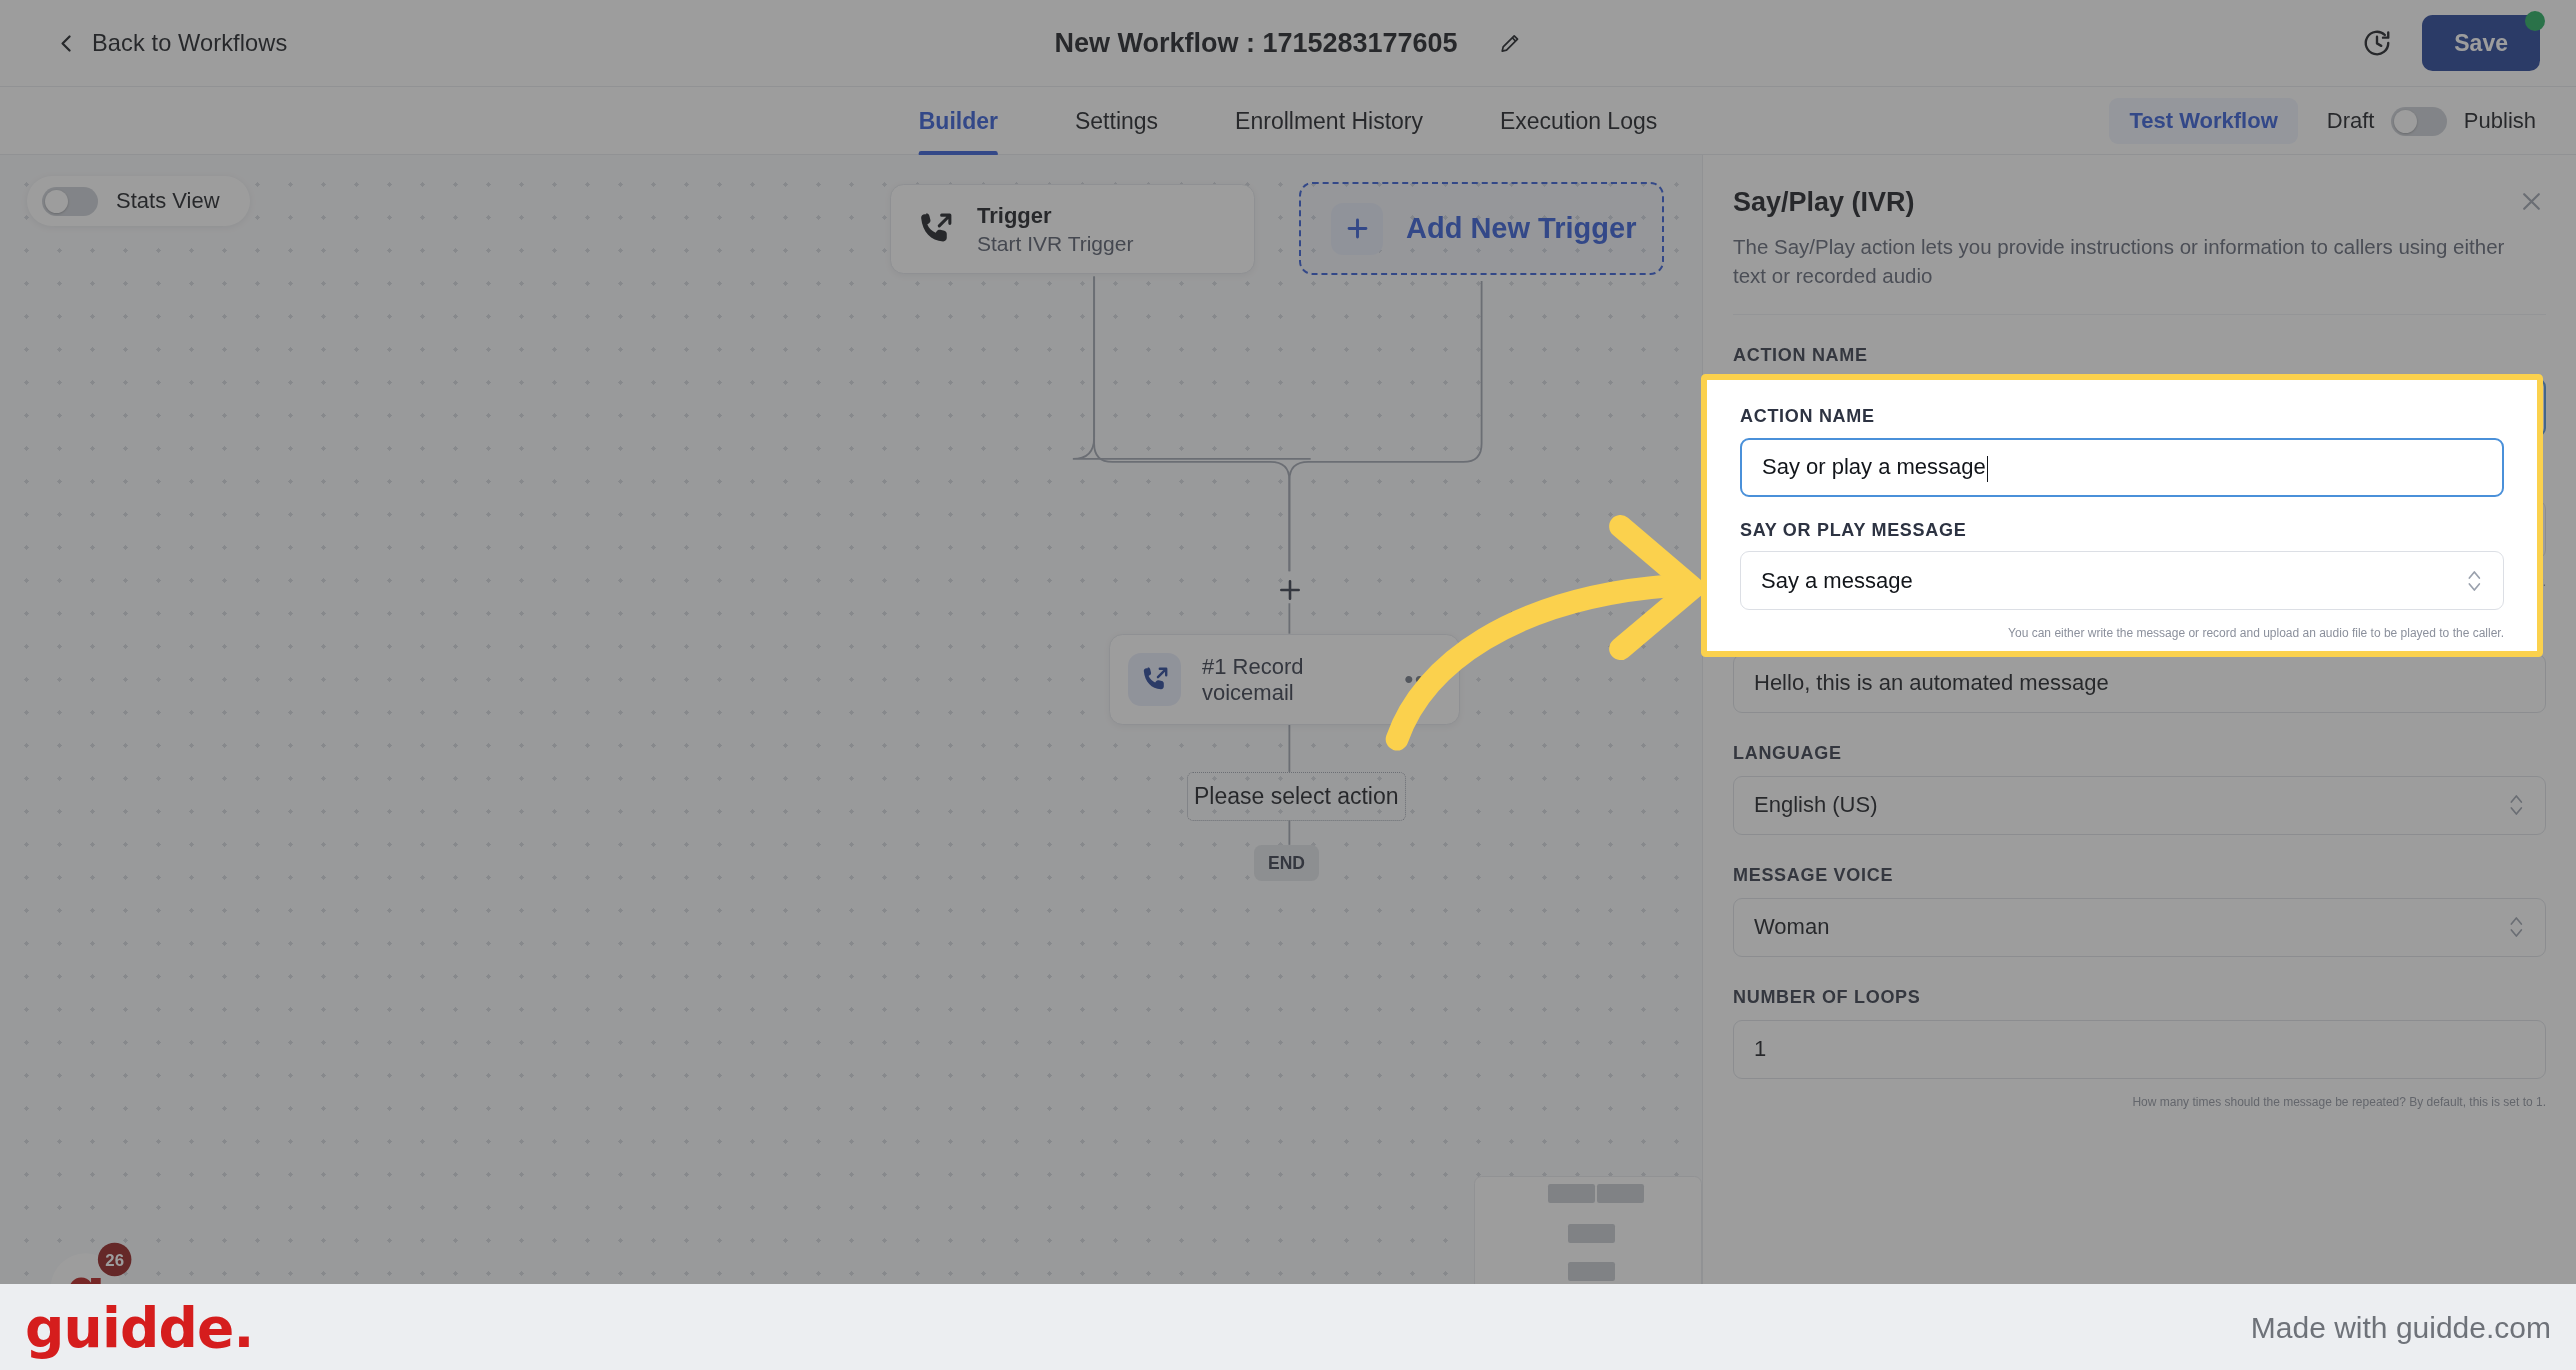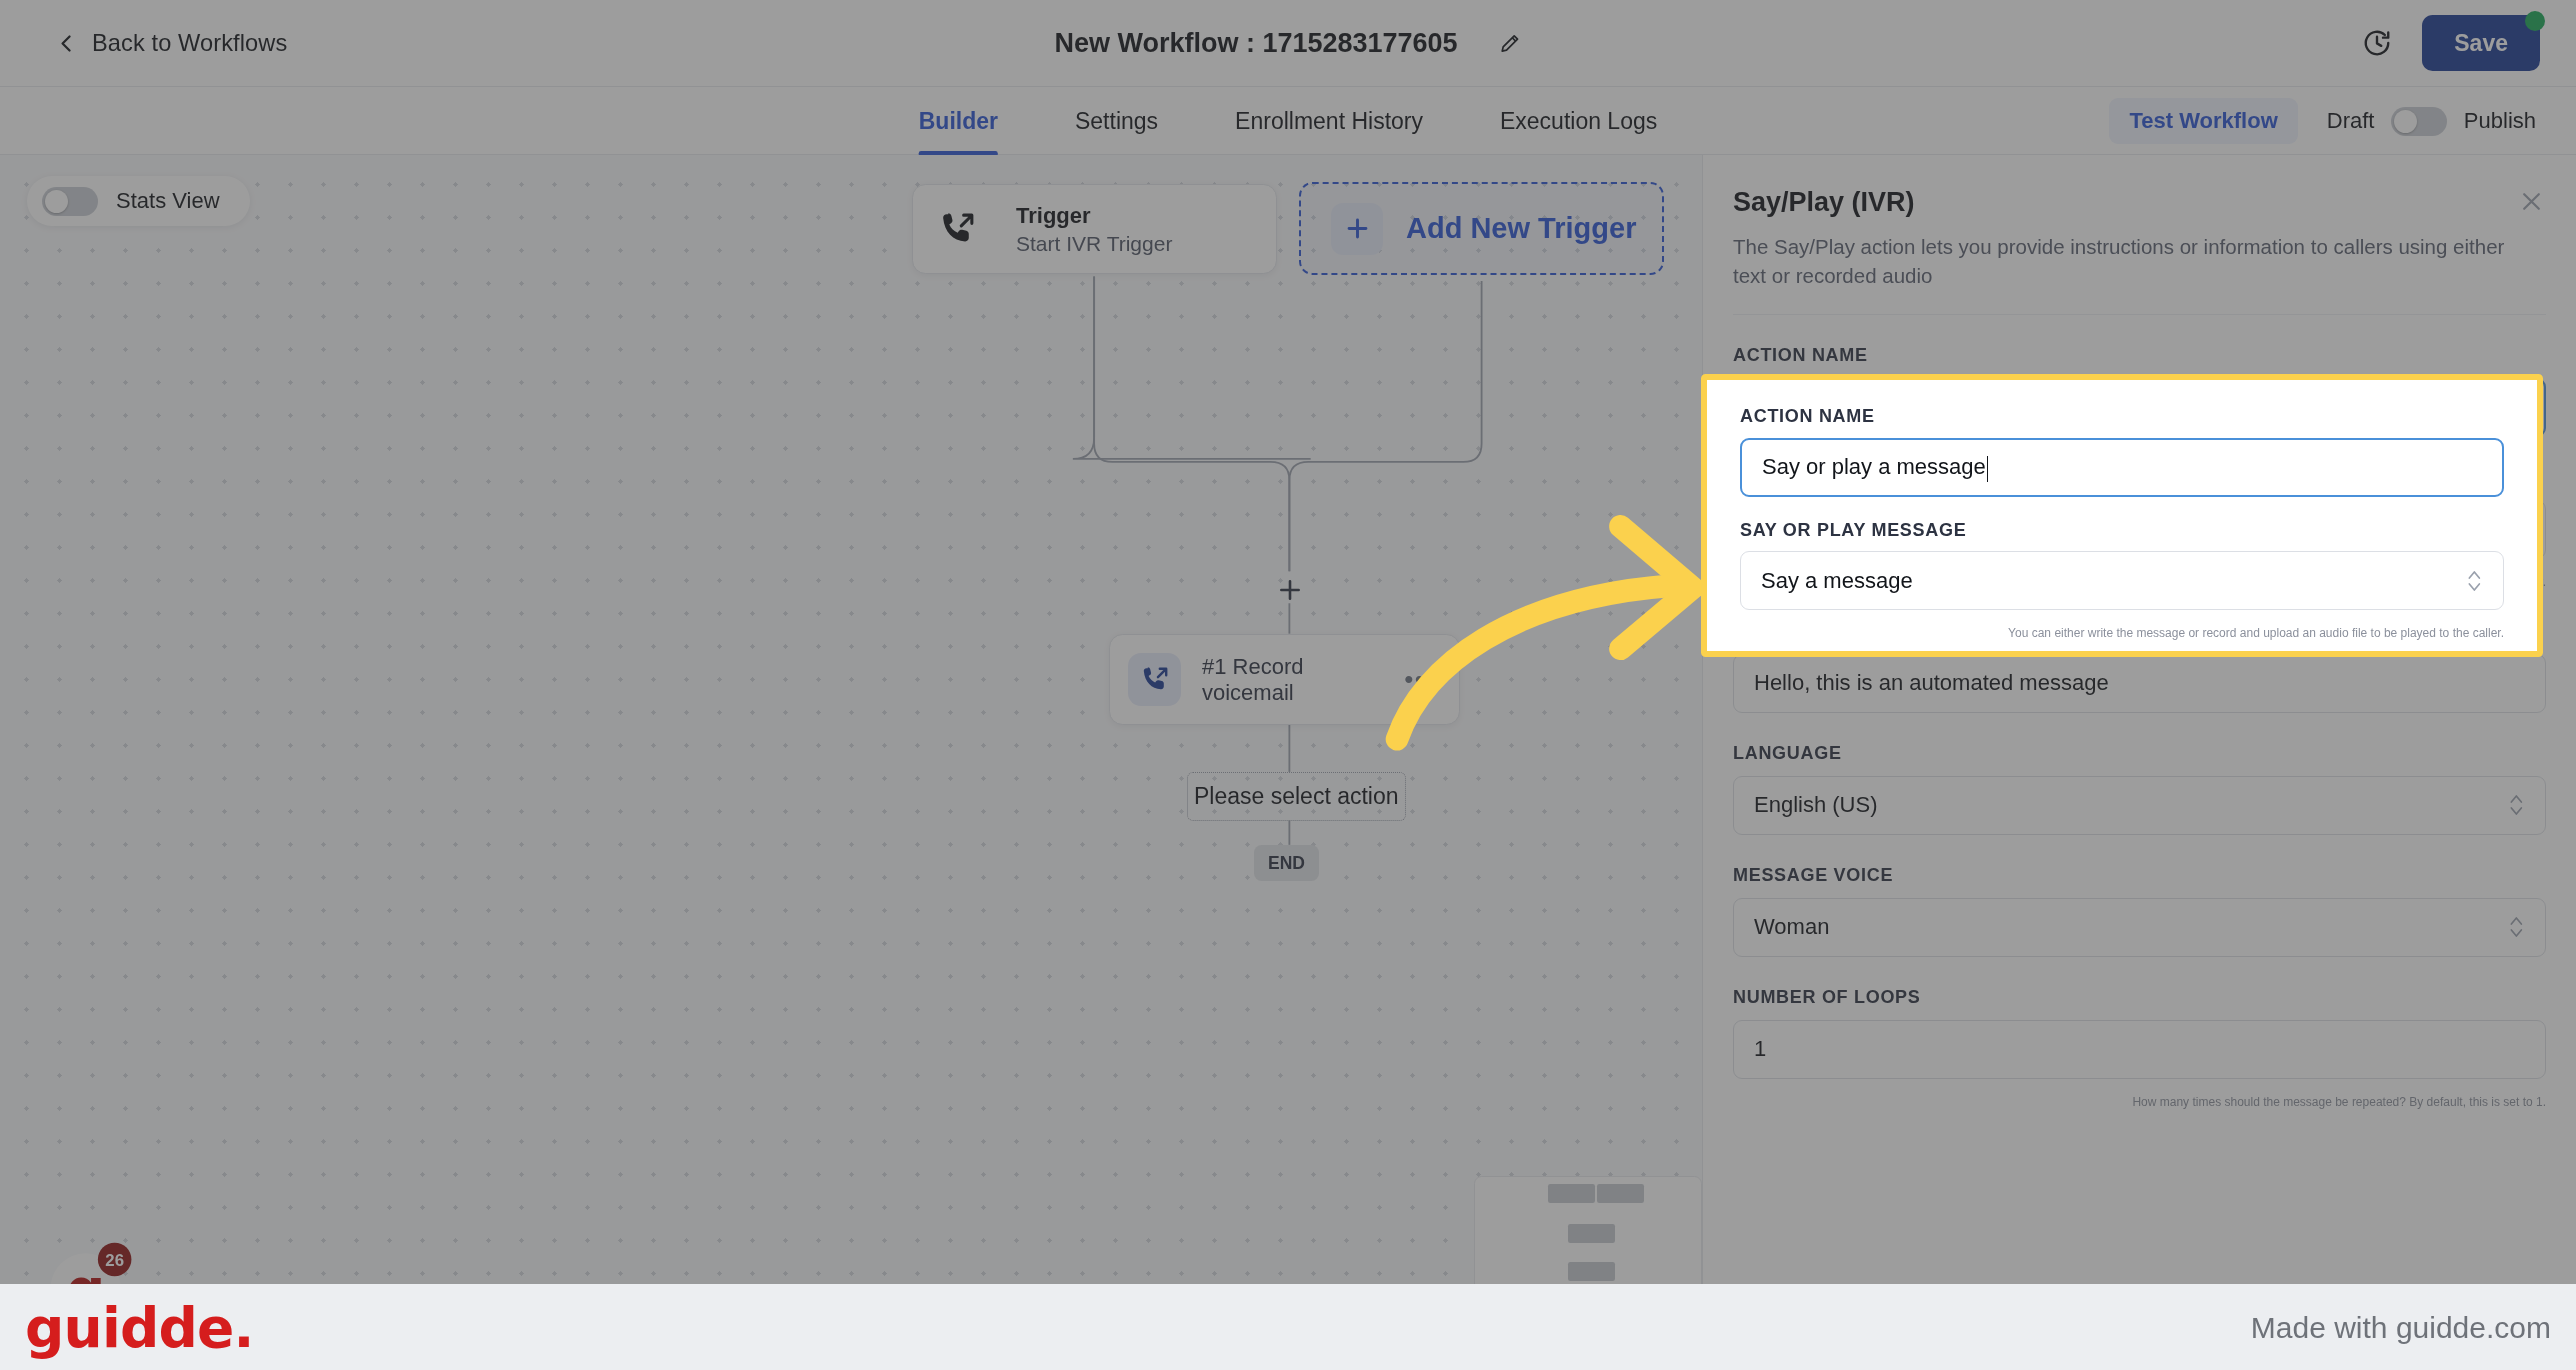--- a/index.html
+++ b/index.html
@@ -112,22 +112,22 @@
   .stats-label { font-size: 22px; color: #12151a; white-space: nowrap; }
 
   .node {
     position: absolute;
     background: #ffffff;
     border: 0.8px solid #e2e5ea;
     border-radius: 13.7px;
     box-shadow: 0 1.5px 6px rgba(16,24,40,.06);
   }
   #trigger-node {
-    left: 912px; top: 29px; width: 365px; height: 90px;
-    display: flex; align-items: center; padding-left: 24px; gap: 38px;
+    left: 890px; top: 29px; width: 365px; height: 90px;
+    display: flex; align-items: center; padding-left: 24px; gap: 21px;
   }
   .trig-icon-dark { width: 41px; height: 41px; flex: none; }
   .trig-texts { display: flex; flex-direction: column; gap: 3px; }
   .trig-title { font-size: 22px; font-weight: 700; color: #12151a; }
   .trig-sub { font-size: 21px; color: #4e5565; }
 
   #add-trigger-node {
     position: absolute; left: 1299px; top: 27px; width: 365px; height: 93px;
     border: 2.3px dashed #2a55d4; border-radius: 13.7px;
     background: rgba(42,85,212,.03);

